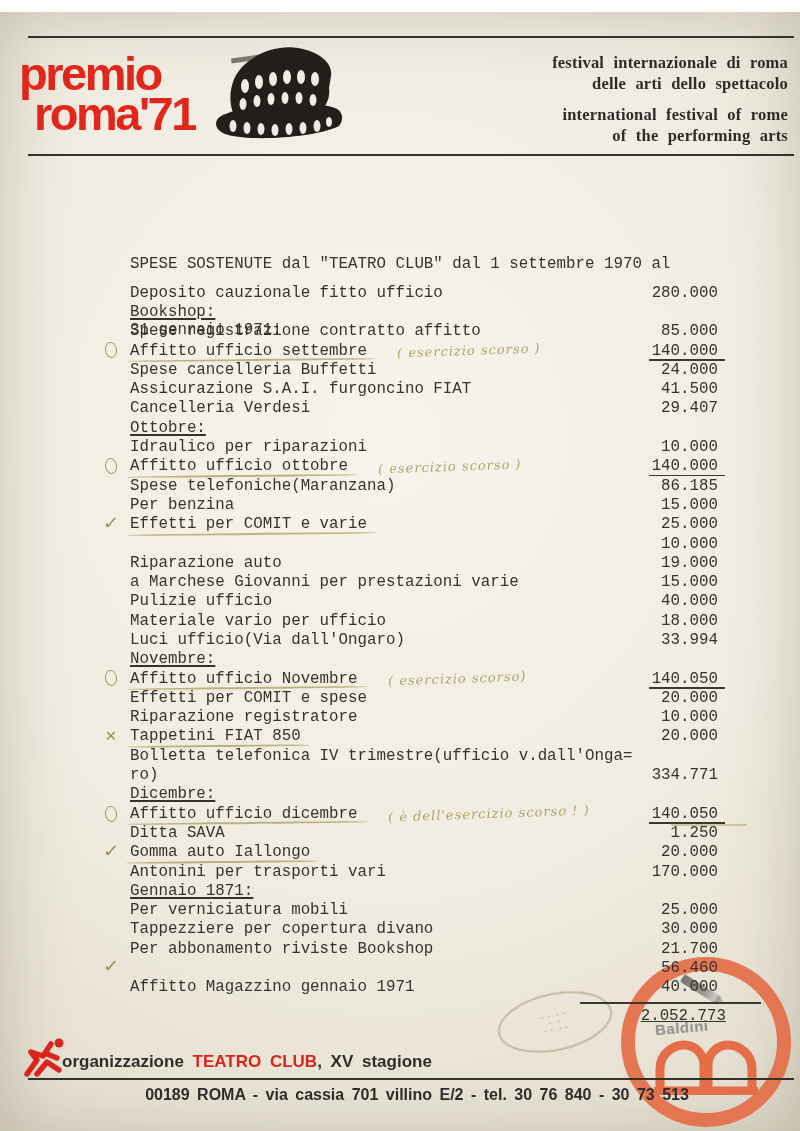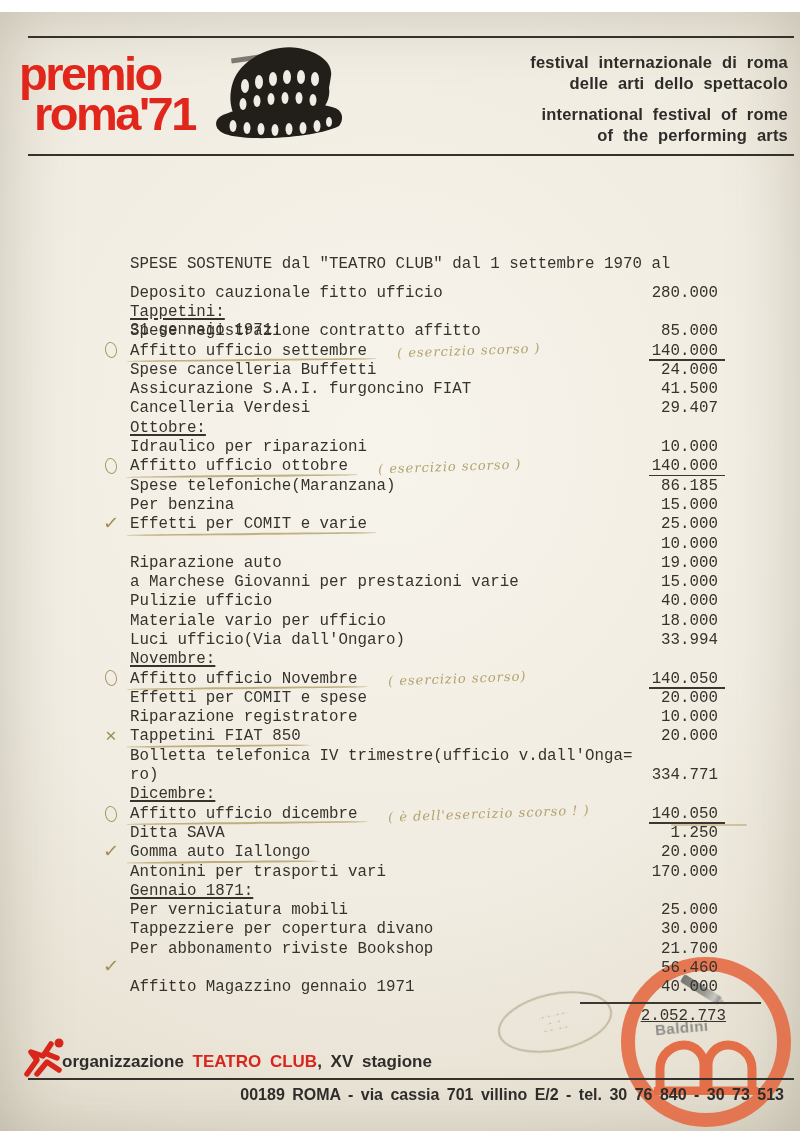--- a/index.html
+++ b/index.html
@@ -8,21 +8,21 @@
     background:
       radial-gradient(ellipse 120% 90% at 48% 38%, #f7f4ec 0%, #f1ece1 45%, #e7e1d3 70%, #d6d0bf 88%, #bcb6a5 100%);
     box-shadow:inset 0 0 70px rgba(95,88,70,.28);margin-top:12px;}
   .rule{position:absolute;height:2px;background:#35322c;z-index:2;}
   
   .logo{position:absolute;left:19px;top:42px;color:#e1271c;font-weight:bold;
     font-size:47px;line-height:40px;letter-spacing:-2.5px;z-index:3;}
   .logo .l2{margin-left:15px;}
   .colosseum{position:absolute;left:203px;top:30px;z-index:3;}
   .hdr-right{position:absolute;right:12px;text-align:right;color:#2e2c29;font-weight:bold;
-    font-size:16.5px;line-height:21px;word-spacing:5px;letter-spacing:.2px;z-index:3;}
+    font-size:16.5px;line-height:21px;word-spacing:5px;letter-spacing:.2px;z-index:3;font-family:Liberation Serif, serif;}
   .hdr-it{top:40px;}
   .hdr-en{top:92px;}
   
   .typed{font-family:"Liberation Mono","DejaVu Sans Mono",monospace;color:#36332d;}
   .doc-title{position:absolute;left:130px;top:197px;font-size:15.8px;line-height:22px;white-space:pre;z-index:3;}
   .doc-rows{position:absolute;left:130px;top:271px;width:588px;z-index:3;}
   .row{position:relative;display:flex;align-items:center;height:19.3px;font-size:15.8px;white-space:pre;}
   .row .amount{margin-left:auto;position:relative;}
   .row .label{position:relative;}
   .month{text-decoration:underline;text-decoration-thickness:1.5px;text-underline-offset:2px;}
@@ -60,21 +60,21 @@
     background:linear-gradient(90deg,#77756f 0%,#9a9892 60%,#c9c7c1 85%,#8e8c86 100%);
     transform:rotate(32deg);filter:blur(.4px);border-radius:2px;}
   .wm-pencil::after{content:"";position:absolute;right:-7px;top:1px;border-left:8px solid #b9b7b1;
     border-top:3.5px solid transparent;border-bottom:3.5px solid transparent;}
   
   .footer-logo{position:absolute;left:23px;top:1024px;z-index:3;}
   .footer-org{position:absolute;left:62px;top:1040px;font-weight:bold;font-size:17px;
     color:#2f2d2a;word-spacing:4px;z-index:3;}
   .footer-org .red{color:#d9261c;}
   .footer-rule{top:1066px;left:28px;right:6px;}
-  .footer-address{position:absolute;left:0;right:16px;top:1074px;text-align:right;font-weight:bold;
+  .footer-address{position:absolute;left:0;right:8px;top:1074px;text-align:center;font-weight:bold;
     font-size:16px;color:#2f2d2a;word-spacing:3px;z-index:3;padding-left:42px;}
   .hdr-rule-top{top:24px;left:28px;right:6px;}
   .hdr-rule-bottom{top:142px;left:28px;right:6px;}
 </style>
 </head>
 <body>
 
 <div class="page">
 
   <div class="rule hdr-rule-top"></div>
@@ -130,21 +130,21 @@
 
   <div class="rule hdr-rule-bottom"></div>
 
   <div class="doc-title typed">
     <div>SPESE SOSTENUTE dal "TEATRO CLUB" dal 1 settembre 1970 al</div>
     <div>31 gennaio 1971:</div>
   </div>
 
   <div class="doc-rows typed">
       <div class="row"><span class="label">Deposito cauzionale fitto ufficio</span><span class="amount">280.000</span></div>
-      <div class="row"><span class="label month">Tappetini:</span></div>
+      <div class="row"><span class="label month">Bookshop:</span></div>
       <div class="row"><span class="label">Spese registrazione contratto affitto</span><span class="amount">85.000</span></div>
       <div class="row"><span class="mark mark-circle pencil"><span></span></span><span class="label pul">Affitto ufficio settembre</span><span class="note">( esercizio scorso )</span><span class="amount aul">140.000</span></div>
       <div class="row"><span class="label">Spese cancelleria Buffetti</span><span class="amount">24.000</span></div>
       <div class="row"><span class="label">Assicurazione S.A.I. furgoncino FIAT</span><span class="amount">41.500</span></div>
       <div class="row"><span class="label">Cancelleria Verdesi</span><span class="amount">29.407</span></div>
       <div class="row"><span class="label month">Ottobre:</span></div>
       <div class="row"><span class="label">Idraulico per riparazioni</span><span class="amount">10.000</span></div>
       <div class="row"><span class="mark mark-circle pencil"><span></span></span><span class="label pul">Affitto ufficio ottobre</span><span class="note">( esercizio scorso )</span><span class="amount aul">140.000</span></div>
       <div class="row"><span class="label">Spese telefoniche(Maranzana)</span><span class="amount">86.185</span></div>
       <div class="row"><span class="label">Per benzina</span><span class="amount">15.000</span></div>

